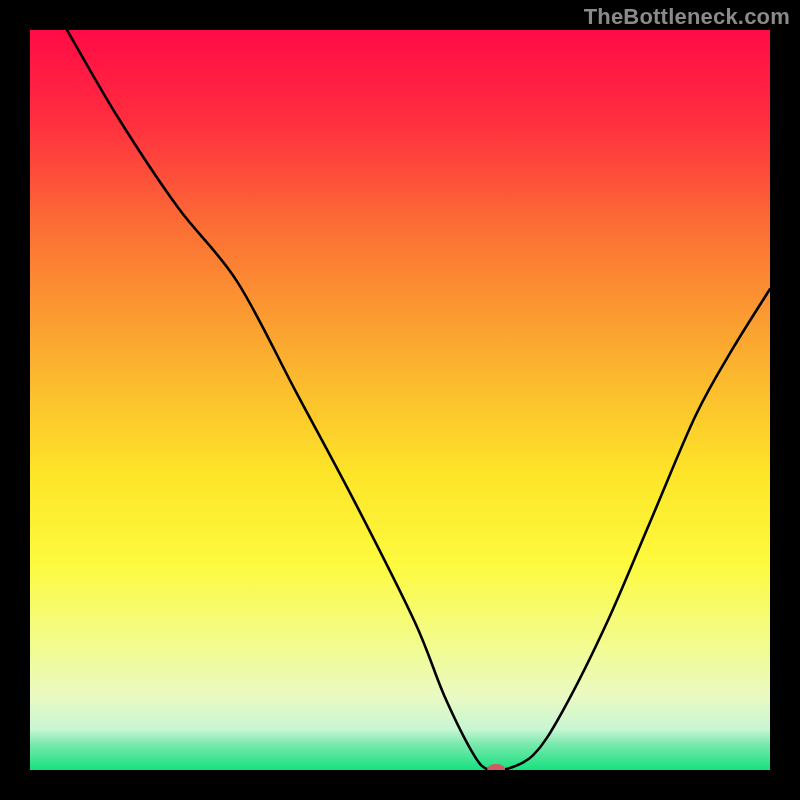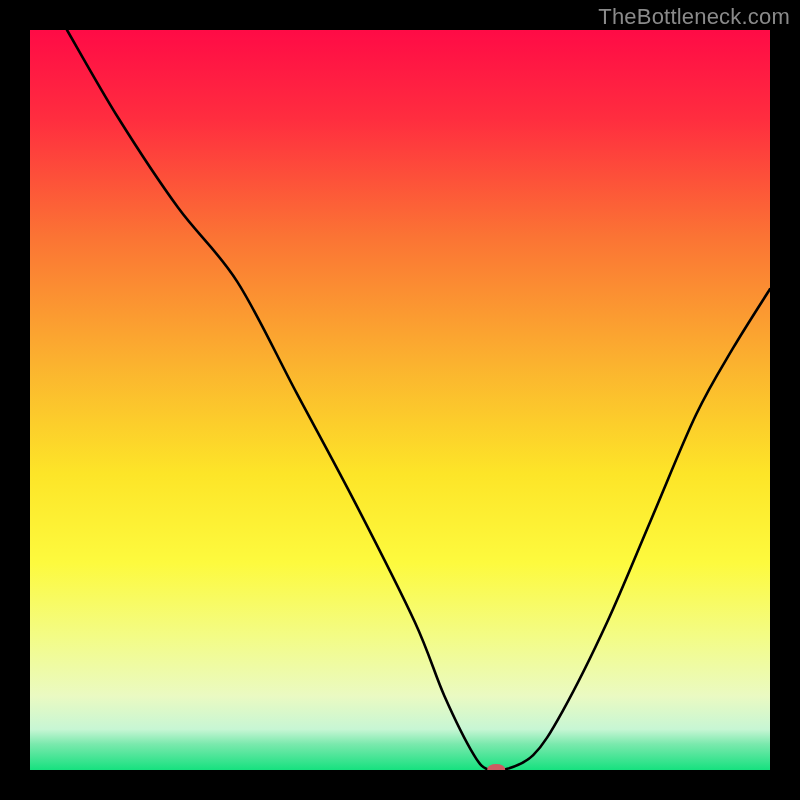--- a/index.html
+++ b/index.html
@@ -14,21 +14,21 @@
     position: relative;
     width: 800px;
     height: 800px;
   }
   .watermark {
     position: absolute;
     top: 4px;
     right: 10px;
     font-family: Arial, Helvetica, sans-serif;
     font-size: 22px;
-    font-weight: 400;
+    font-weight: 700;
     color: #8a8a8a;
     z-index: 10;
     letter-spacing: 0.2px;
   }
   .plot {
     position: absolute;
     left: 30px;
     top: 30px;
     width: 740px;
     height: 740px;

